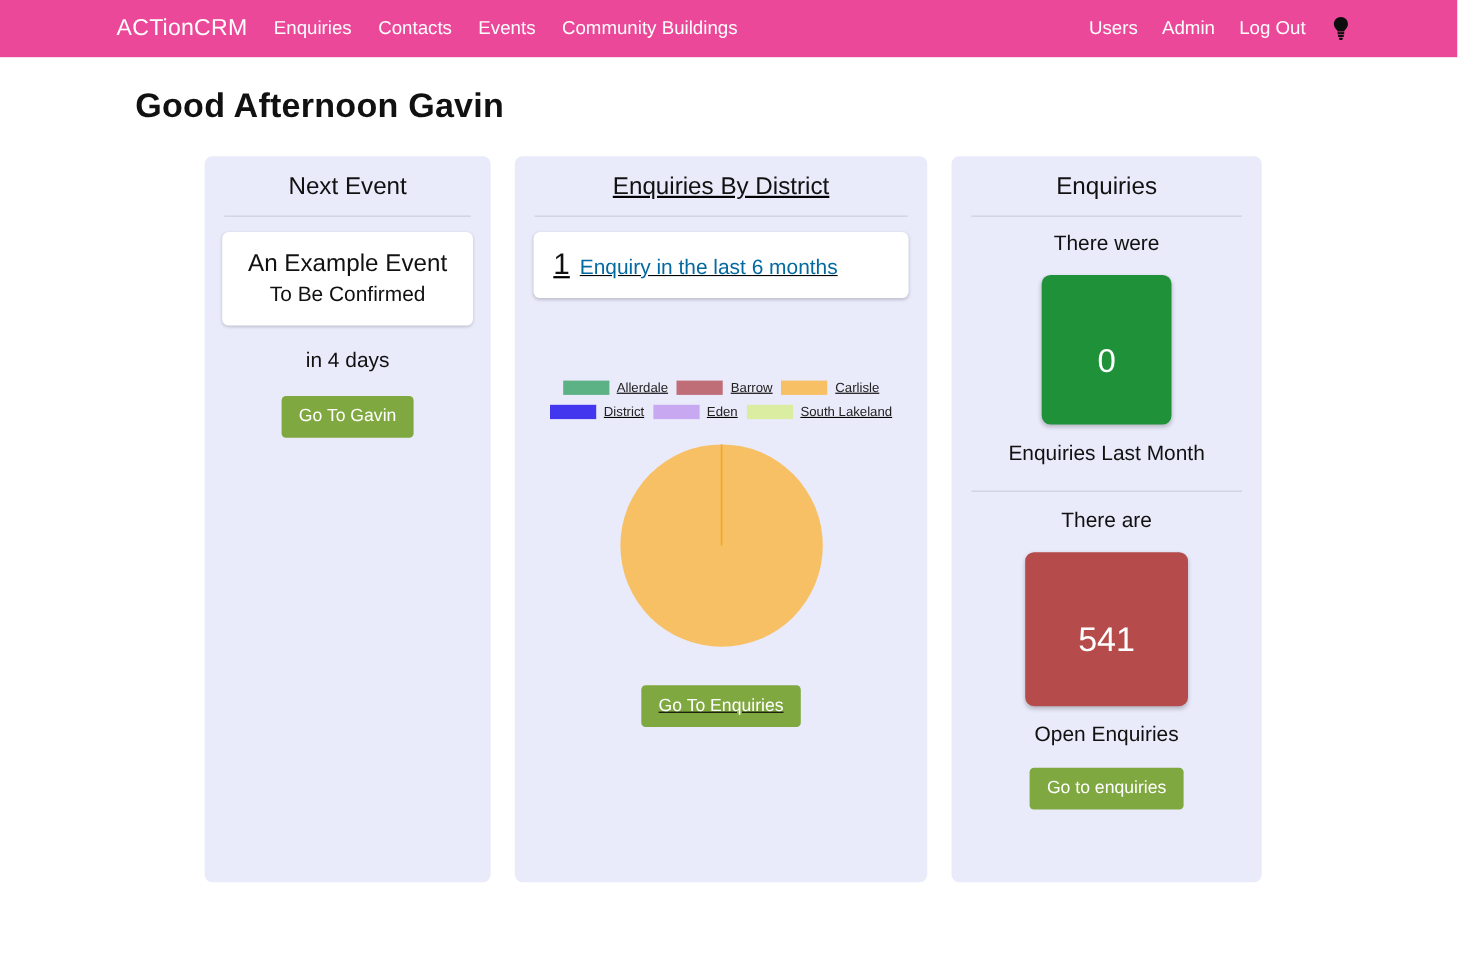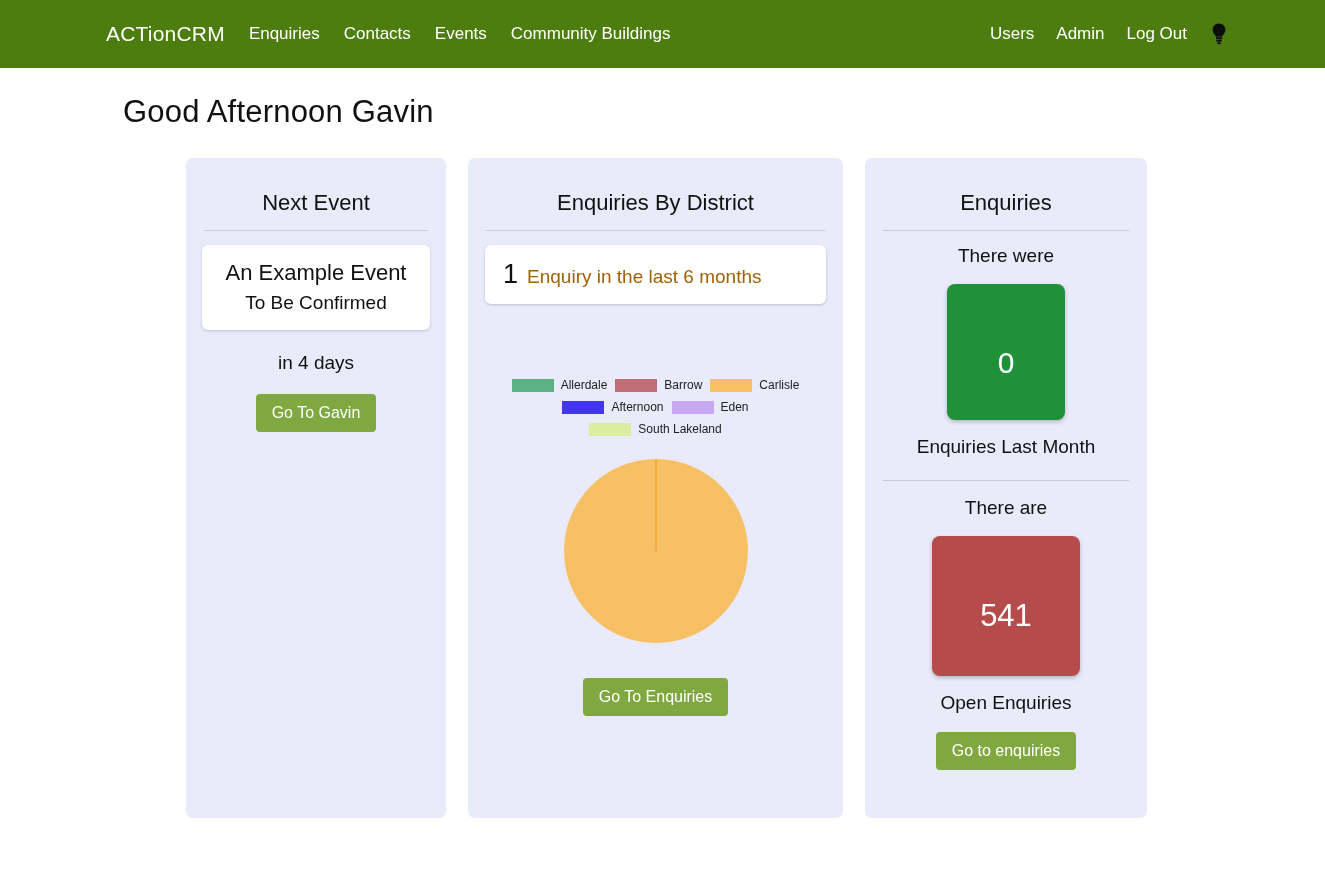--- a/index.html
+++ b/index.html
@@ -8,22 +8,22 @@
     width: 1325px;
     height: 887px;
     background: #ffffff;
     font-family: "Liberation Sans", sans-serif;
     overflow: hidden;
   }
 
   
   .navbar {
     width: 100%;
-    height: 68px;
-    background: #4d7c0f;
+    height: 52px;
+    background: #ec4899;
     display: flex;
     align-items: center;
     padding: 0 96px 0 106px;
   }
   .nav-left {
     display: flex;
     align-items: center;
     gap: 24px;
   }
   .brand {
@@ -53,44 +53,44 @@
     width: 20px;
     height: 24px;
     cursor: pointer;
   }
 
   
   .page { padding: 0 0 0 0; }
 
   .greeting {
     font-size: 31px;
-    font-weight: 400;
+    font-weight: 700;
     color: #111111;
     margin: 26px 0 0 123px;
     letter-spacing: .2px;
   }
 
   .cards {
     display: flex;
     align-items: flex-start;
     gap: 22px;
     margin-top: 28px;
     padding-left: 186px;
   }
 
   .card {
     background: #e9eafa;
     border-radius: 7px;
-    padding: 32px 18px 18px 18px;
+    padding: 14px 18px 18px 18px;
     display: flex;
     flex-direction: column;
     align-items: center;
   }
   .card-next-event { width: 260px; height: 660px; }
-  .card-district   { width: 375px; height: 660px; }
+  .card-district   { width: 375px; height: 660px; text-decoration: underline; }
   .card-enquiries  { width: 282px; height: 660px; }
 
   .card-title {
     font-size: 22px;
     font-weight: 400;
     color: #111111;
     text-align: center;
     padding-bottom: 14px;
   }
   .divider {
@@ -151,21 +151,21 @@
     align-items: baseline;
     gap: 9px;
   }
   .count-num {
     font-size: 27px;
     color: #111111;
     line-height: 1;
   }
   .count-text {
     font-size: 19px;
-    color: #a16207;
+    color: #0369a1;
   }
 
   .legend {
     margin-top: 74px;
     width: 320px;
     display: flex;
     flex-wrap: wrap;
     justify-content: center;
     align-items: center;
     row-gap: 8px;
@@ -302,21 +302,21 @@
         <span class="legend-item">
           <span class="swatch" style="background:#bf6e77"></span>
           <span class="legend-label">Barrow</span>
         </span>
         <span class="legend-item">
           <span class="swatch" style="background:#f8c064"></span>
           <span class="legend-label">Carlisle</span>
         </span>
         <span class="legend-item">
           <span class="swatch" style="background:#4237ee"></span>
-          <span class="legend-label">Afternoon</span>
+          <span class="legend-label">District</span>
         </span>
         <span class="legend-item">
           <span class="swatch" style="background:#c9a8f2"></span>
           <span class="legend-label">Eden</span>
         </span>
         <span class="legend-item">
           <span class="swatch" style="background:#dbeda0"></span>
           <span class="legend-label">South Lakeland</span>
         </span>
       </div>

